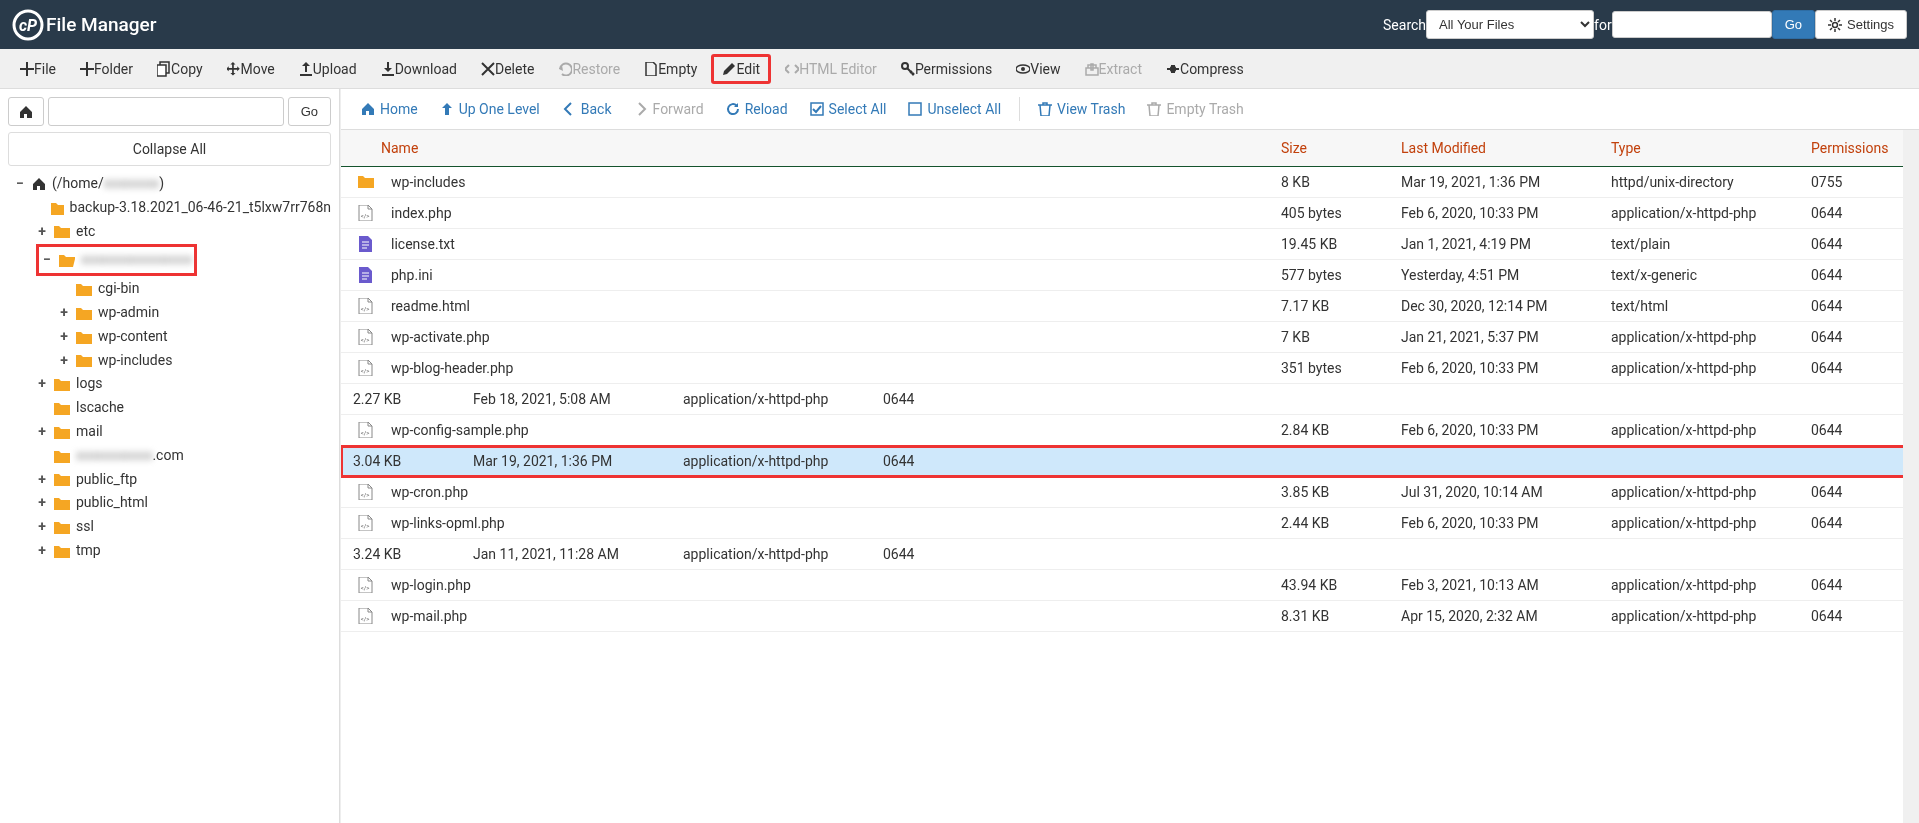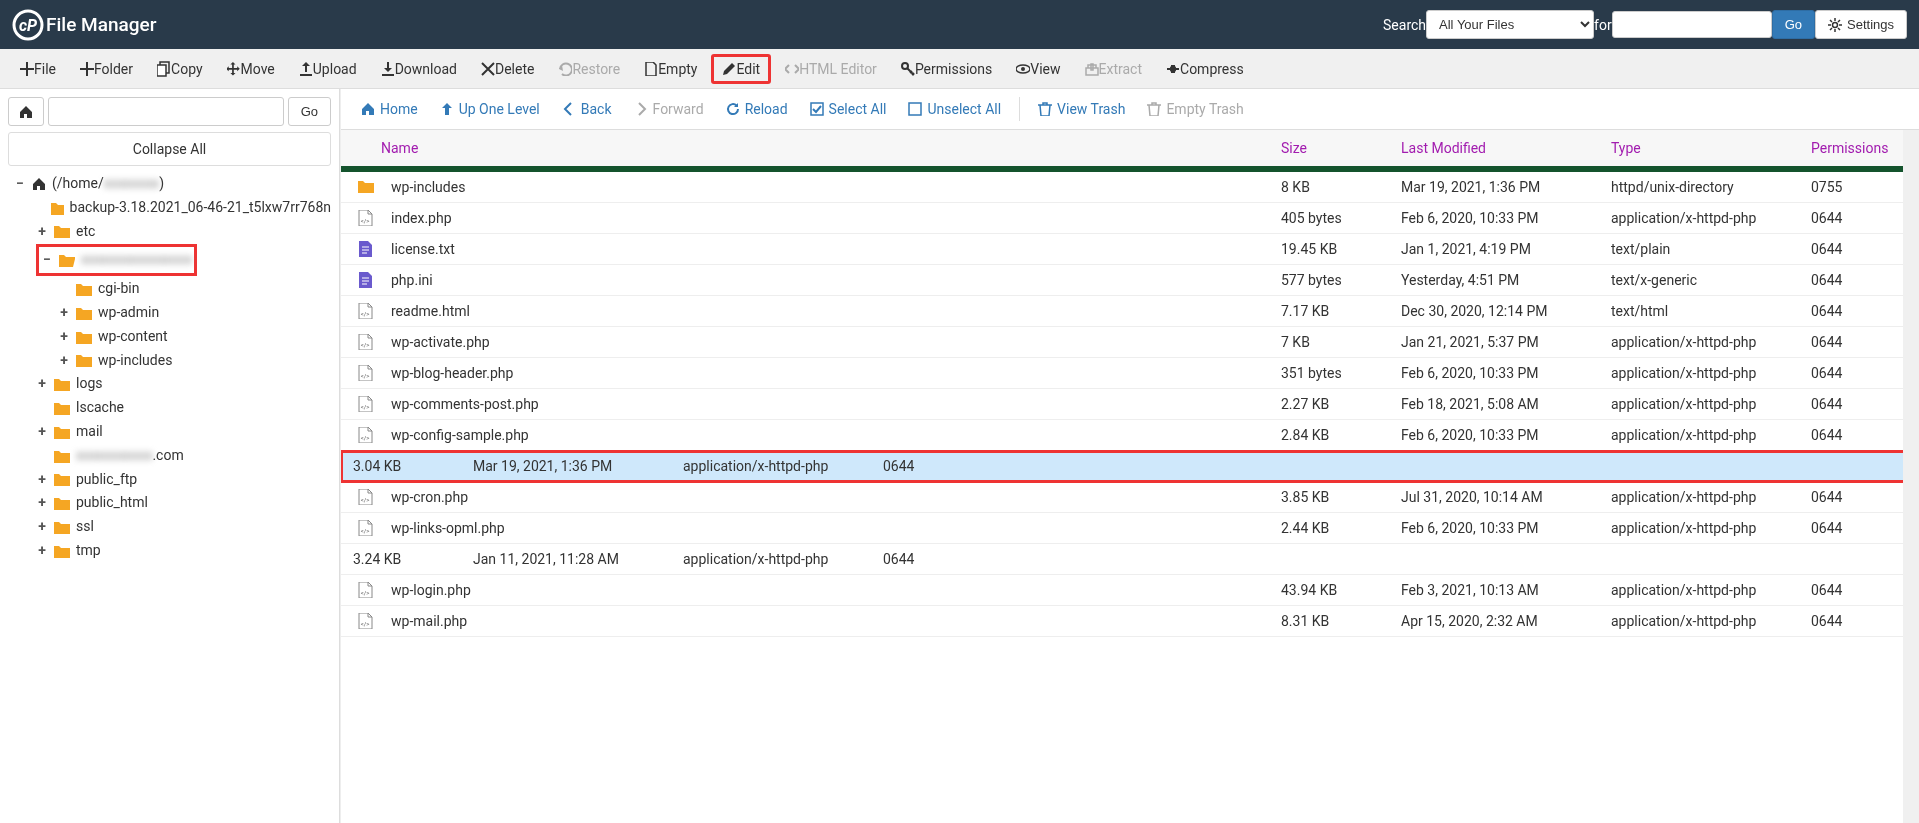--- a/index.html
+++ b/index.html
@@ -27,21 +27,21 @@
   .tree-item .toggle { width: 12px; color: #555; font-weight: bold; cursor: pointer; text-align: center; }
   .tree-children { padding-left: 22px; }
   .tree-item.highlighted { border: 3px solid #e33; padding: 1px 2px; margin: 1px 0; display: inline-flex; }
   .blurred { filter: blur(3px); color: #888; }
   .content { flex: 1; display: flex; flex-direction: column; border-left: 1px solid #eee; }
   .nav-toolbar { display: flex; align-items: center; gap: 2px; padding: 6px 10px; border-bottom: 1px solid #ddd; }
   .nav-btn { display: inline-flex; align-items: center; gap: 5px; padding: 6px 10px; color: #337ab7; font-size: 14px; cursor: pointer; border-radius: 3px; }
   .nav-btn.disabled { color: #aaa; }
   .nav-sep { width: 1px; height: 24px; background: #ddd; margin: 0 6px; }
   .file-table { flex: 1; overflow: auto; position: relative; }
-  .file-header { display: flex; background: #f7f7f7; border-bottom: 6px solid #14532d; font-size: 14px; color: #a21caf; }
+  .file-header { display: flex; background: #f7f7f7; border-bottom: 1px solid #14532d; font-size: 14px; color: #c2410c; }
   .file-header .col { padding: 10px 12px; cursor: pointer; }
   .col-name { flex: 1; min-width: 540px; padding-left: 40px !important; }
   .col-size { width: 120px; }
   .col-modified { width: 210px; }
   .col-type { width: 200px; }
   .col-perm { width: 120px; text-align: left; }
   .file-body { }
   .file-row { display: flex; align-items: center; border-bottom: 1px solid #eee; font-size: 14px; color: #333; }
   .file-row .col { padding: 7px 12px; }
   .file-row.selected { background: #cfe8fb; }
@@ -540,28 +540,20 @@
                 </svg>
               </div>
               <span>wp-blog-header.php</span>
             </div>
             <div class="col col-size">351 bytes</div>
             <div class="col col-modified">Feb 6, 2020, 10:33 PM</div>
             <div class="col col-type">application/x-httpd-php</div>
             <div class="col col-perm">0644</div>
           </div>
           <div class="file-row">
-            <div class="col col-name">
-              <div class="file-icon-cell">
-                <svg width="18" height="16" viewBox="0 0 16 16">
-                  <use href="#i-filephp"></use>
-                </svg>
-              </div>
-              <span>wp-comments-post.php</span>
-            </div>
             <div class="col col-size">2.27 KB</div>
             <div class="col col-modified">Feb 18, 2021, 5:08 AM</div>
             <div class="col col-type">application/x-httpd-php</div>
             <div class="col col-perm">0644</div>
           </div>
           <div class="file-row">
             <div class="col col-name">
               <div class="file-icon-cell">
                 <svg width="18" height="16" viewBox="0 0 16 16">
                   <use href="#i-filephp"></use>

